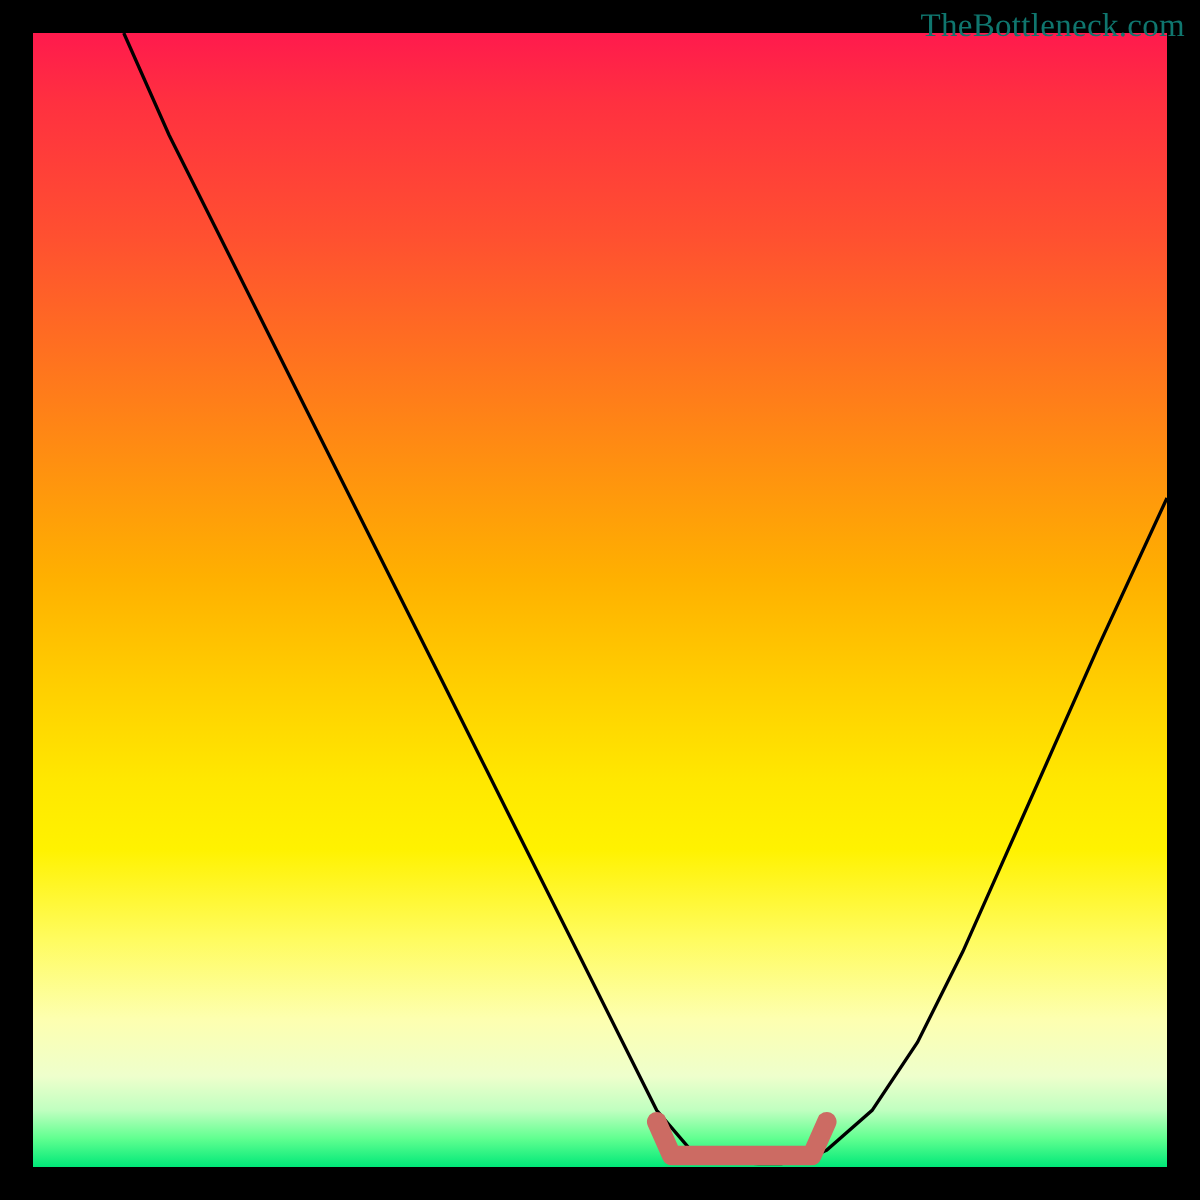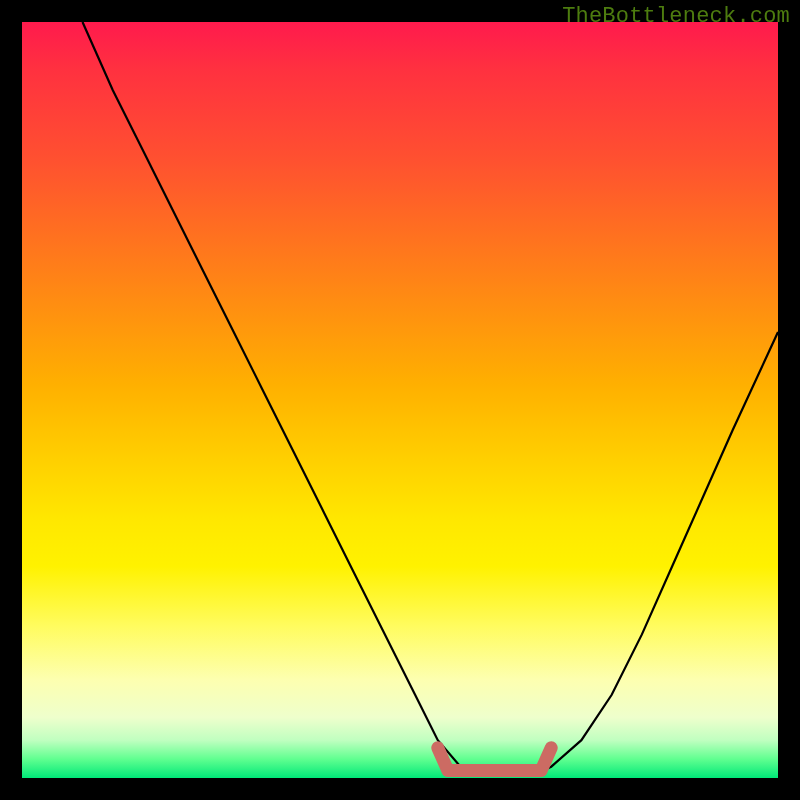--- a/index.html
+++ b/index.html
@@ -32,23 +32,23 @@
       #eeffcc 92%,
       #c0ffc0 95%,
       #60ff90 97.5%,
       #00e878 100%
     );
   }
   .watermark {
     position: absolute;
     top: 4px;
     right: 10px;
-    font-family: Liberation Mono, monospace;
+    font-family: Liberation Serif, serif;
     font-size: 22px;
-    color: #4d7c0f;
+    color: #0f766e;
     letter-spacing: 0.2px;
   }
   svg {
     position: absolute;
     left: 0;
     top: 0;
   }
 </style>
 </head>
 <body>

